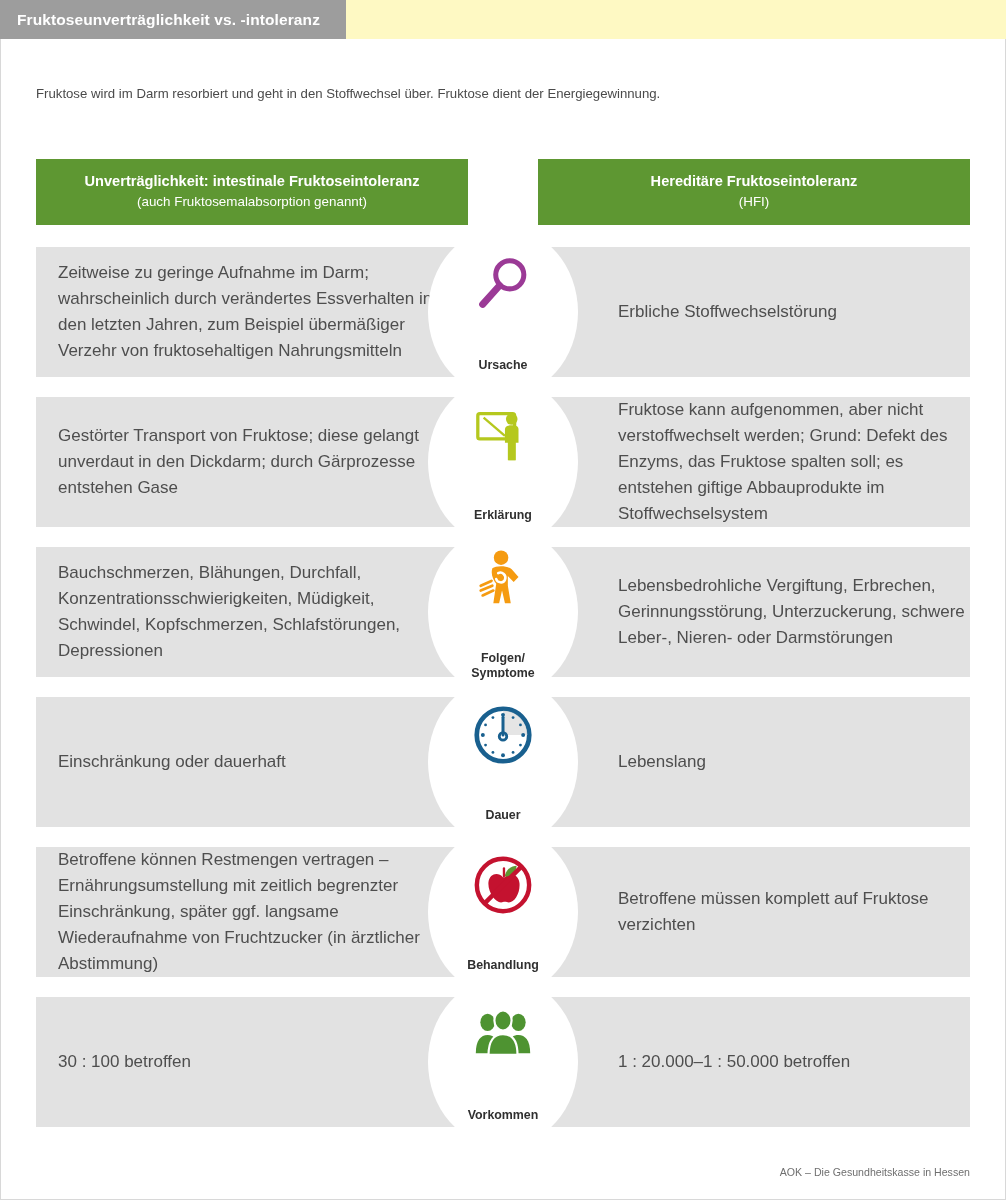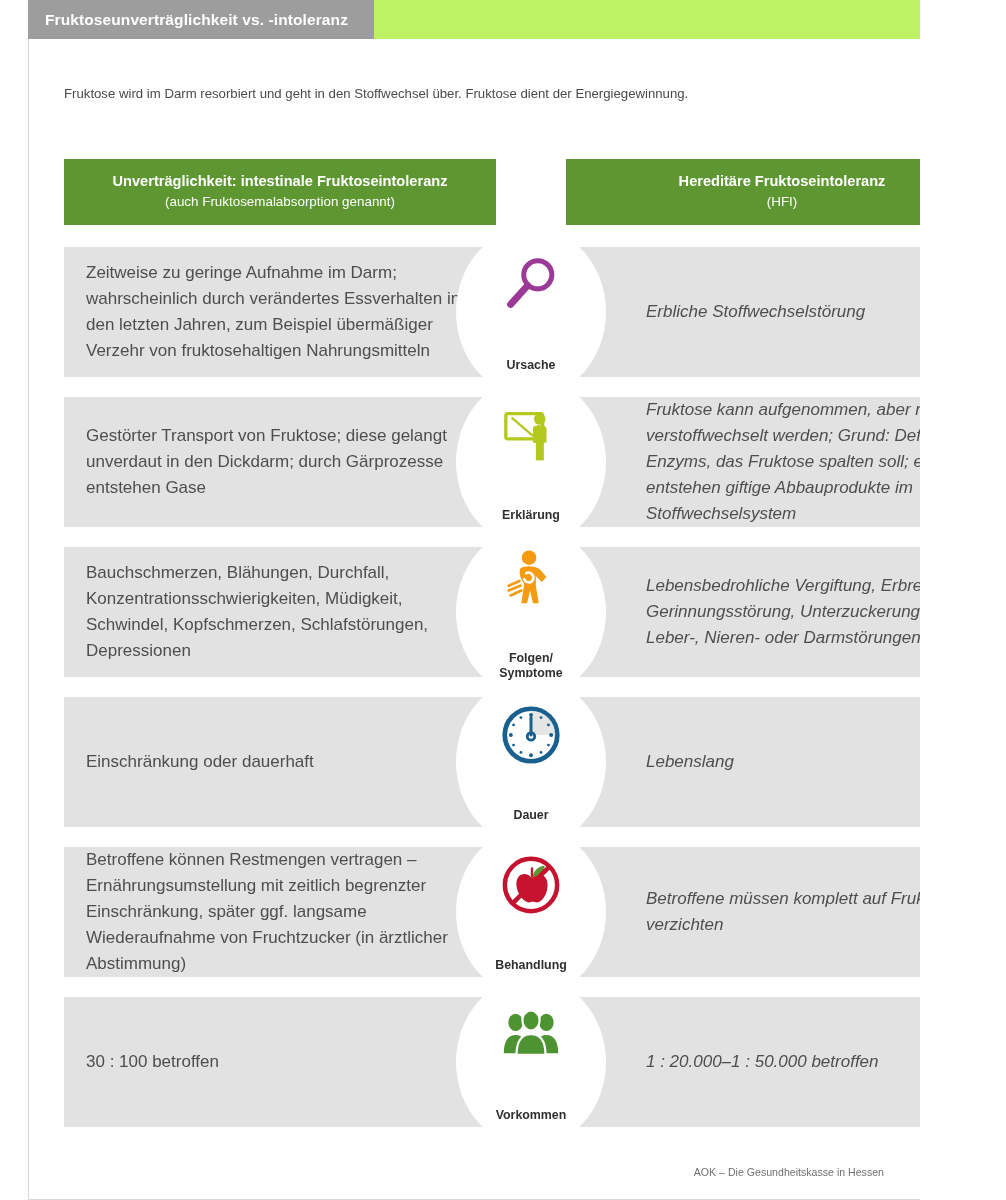--- a/index.html
+++ b/index.html
@@ -4,25 +4,24 @@
 <style>
   * { box-sizing: border-box; margin: 0; padding: 0; }
   html, body {
     width: 1006px;
     height: 1200px;
     background: #ffffff;
     font-family: "Liberation Sans", sans-serif;
   }
   #page {
     position: relative;
-    width: 892px;
+    width: 1006px;
     height: 1200px;
-    background: #bef264;
+    background: #fef9c3;
     overflow: hidden;
-    margin-left: 28px;
   }
 
   
   .tab {
     position: absolute;
     left: 0px;
     top: 0px;
     width: 346px;
     height: 39px;
     background: #9d9d9d;
@@ -102,21 +101,21 @@
     position: absolute;
     top: 0;
     height: 130px;
     display: flex;
     align-items: center;
     font-size: 17px;
     color: #4e4e4e;
     line-height: 1.52;
   }
   .celltext.left  { left: 58px;  width: 390px; }
-  .celltext.right { left: 618px; width: 350px; font-style: italic; }
+  .celltext.right { left: 618px; width: 350px; }
 
   
   .hub {
     position: absolute;
     left: 428px;
     top: -20px;
     width: 150px;
     height: 170px;
     background: #ffffff;
     border-radius: 50%;

